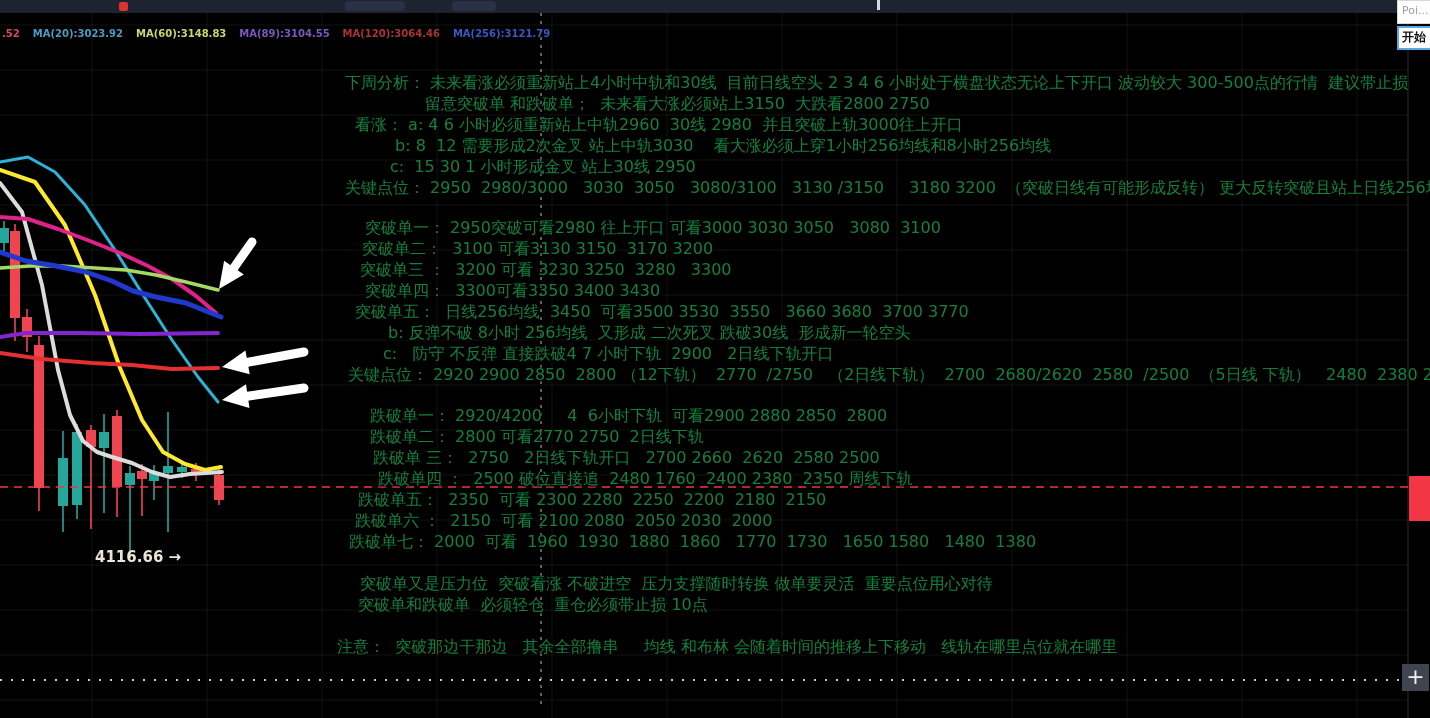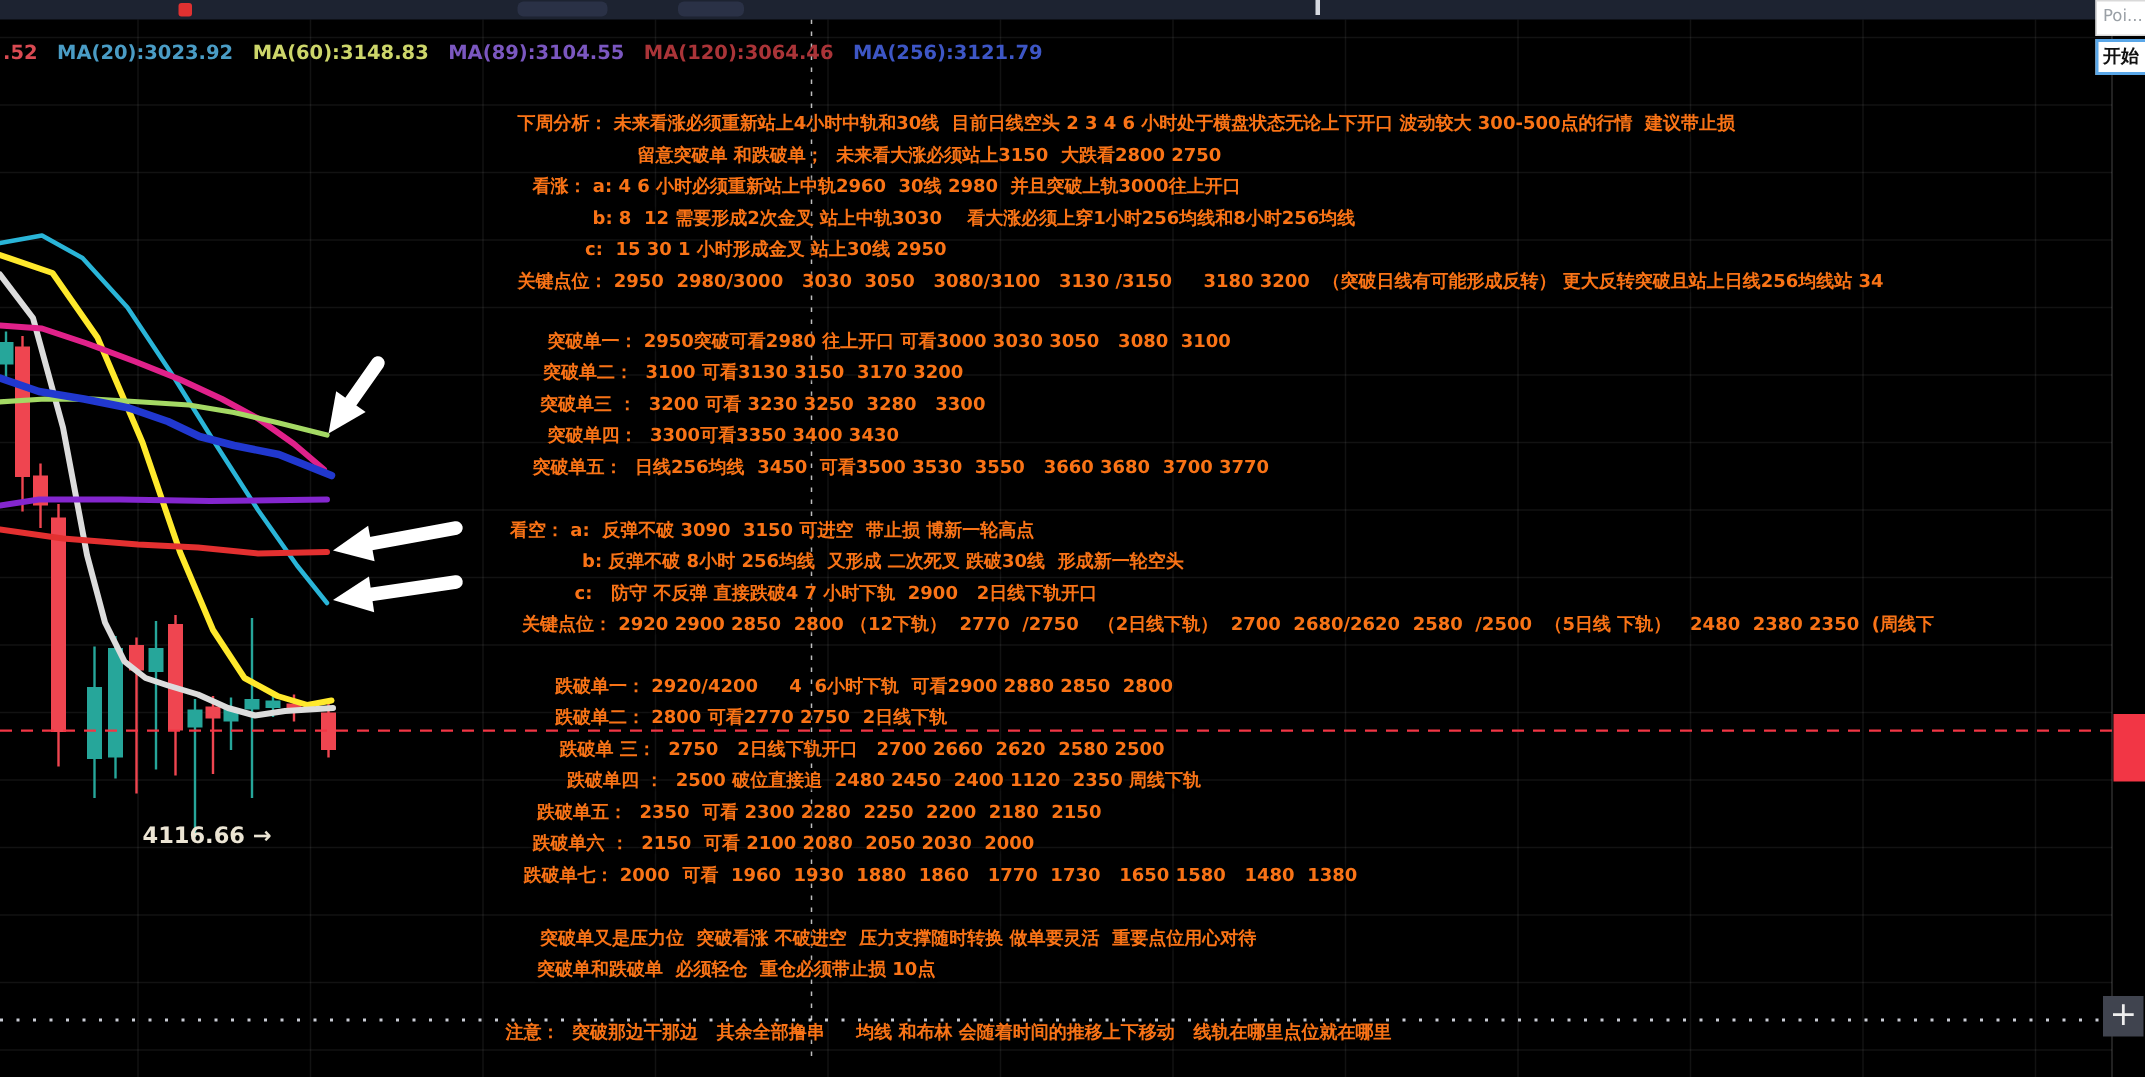--- a/index.html
+++ b/index.html
@@ -1,22 +1,22 @@
 <!DOCTYPE html>
 <html><head>
 <meta charset="utf-8">
 <style>
   *{margin:0;padding:0;box-sizing:border-box}
   html,body{width:1430px;height:718px;background:#000;overflow:hidden;position:relative;
     font-family:"DejaVu Sans",sans-serif}
   #chart-svg{position:absolute;left:0;top:0;z-index:1}
-  #ma-row{position:absolute;left:2px;top:28px;z-index:2;font-size:13px;font-weight:700;white-space:nowrap}
+  #ma-row{position:absolute;left:2px;top:28px;z-index:2;font-size:10px;font-weight:700;white-space:nowrap}
   #ma-row span{margin-right:13px}
-  #analysis{position:absolute;left:337px;top:72px;z-index:2;color:#f97316;font-size:12px;
-    font-weight:700;line-height:21px;width:1093px}
+  #analysis{position:absolute;left:337px;top:72px;z-index:2;color:#15803d;font-size:16px;
+    font-weight:400;line-height:21px;width:1093px}
   .tl{white-space:pre;height:21px;overflow:visible;text-shadow:0 1px 2px #000,0 0 3px #000}
   .plabel{position:absolute;left:95px;top:548px;z-index:2;color:#ece5d4;font-size:15px;font-weight:600}
   #toolbar{position:absolute;left:0;top:0;width:1430px;height:13px;background:#1d2331;z-index:3}
   .tb-badge{position:absolute;left:119px;top:2px;width:9px;height:9px;background:#e03131;border-radius:2px}
   .tb-btn{position:absolute;top:1px;height:10px;background:#2a3146;border-radius:4px}
   .b1{left:345px;width:60px}
   .b2{left:452px;width:44px}
   .tb-tick{position:absolute;left:877px;top:0;width:3px;height:10px;background:#d6d9e0}
   #price-tag{position:absolute;left:1409px;top:476px;width:21px;height:45px;background:#f23645;z-index:2}
   #poi-popup{position:absolute;left:1397px;top:0;width:40px;z-index:5}
@@ -126,28 +126,27 @@
   <div class="tl" style="margin-left:88px">留意突破单 和跌破单；  未来看大涨必须站上3150  大跌看2800 2750</div>
   <div class="tl" style="margin-left:18px">看涨： a: 4 6 小时必须重新站上中轨2960  30线 2980  并且突破上轨3000往上开口</div>
   <div class="tl" style="margin-left:58px">b: 8  12 需要形成2次金叉 站上中轨3030    看大涨必须上穿1小时256均线和8小时256均线</div>
   <div class="tl" style="margin-left:53px">c:  15 30 1 小时形成金叉 站上30线 2950</div>
   <div class="tl" style="margin-left:8px">关键点位： 2950  2980/3000   3030  3050   3080/3100   3130 /3150     3180 3200  （突破日线有可能形成反转） 更大反转突破且站上日线256均线站 34</div>
   <div class="tl" style="margin-left:28px;margin-top:19px">突破单一： 2950突破可看2980 往上开口 可看3000 3030 3050   3080  3100</div>
   <div class="tl" style="margin-left:25px">突破单二：  3100 可看3130 3150  3170 3200</div>
   <div class="tl" style="margin-left:23px">突破单三 ：  3200 可看 3230 3250  3280   3300</div>
   <div class="tl" style="margin-left:28px">突破单四：  3300可看3350 3400 3430</div>
   <div class="tl" style="margin-left:18px">突破单五：  日线256均线  3450  可看3500 3530  3550   3660 3680  3700 3770</div>
-  <div class="tl" style="margin-left:3px;margin-top:21px">看空： a:  反弹不破 3090  3150 可进空  带止损 博新一轮高点</div>
   <div class="tl" style="margin-left:51px">b: 反弹不破 8小时 256均线  又形成 二次死叉 跌破30线  形成新一轮空头</div>
   <div class="tl" style="margin-left:46px">c:   防守 不反弹 直接跌破4 7 小时下轨  2900   2日线下轨开口</div>
   <div class="tl" style="margin-left:11px">关键点位： 2920 2900 2850  2800 （12下轨）  2770  /2750   （2日线下轨）  2700  2680/2620  2580  /2500  （5日线 下轨）   2480  2380 2350  (周线下</div>
   <div class="tl" style="margin-left:33px;margin-top:20px">跌破单一： 2920/4200     4  6小时下轨  可看2900 2880 2850  2800</div>
   <div class="tl" style="margin-left:33px">跌破单二： 2800 可看2770 2750  2日线下轨</div>
   <div class="tl" style="margin-left:36px">跌破单 三：  2750   2日线下轨开口   2700 2660  2620  2580 2500</div>
-  <div class="tl" style="margin-left:41px">跌破单四 ：  2500 破位直接追  2480 2450  2400 1120  2350 周线下轨</div>
+  <div class="tl" style="margin-left:41px">跌破单四 ：  2500 破位直接追  2480 1760  2400 2380  2350 周线下轨</div>
   <div class="tl" style="margin-left:21px">跌破单五：  2350  可看 2300 2280  2250  2200  2180  2150</div>
   <div class="tl" style="margin-left:18px">跌破单六 ：  2150  可看 2100 2080  2050 2030  2000</div>
   <div class="tl" style="margin-left:12px">跌破单七： 2000  可看  1960  1930  1880  1860   1770  1730   1650 1580   1480  1380</div>
   <div class="tl" style="margin-left:23px;margin-top:21px">突破单又是压力位  突破看涨 不破进空  压力支撑随时转换 做单要灵活  重要点位用心对待</div>
   <div class="tl" style="margin-left:21px">突破单和跌破单  必须轻仓  重仓必须带止损 10点</div>
   <div class="tl" style="margin-left:0;margin-top:21px">注意：  突破那边干那边   其余全部撸串     均线 和布林 会随着时间的推移上下移动   线轨在哪里点位就在哪里</div>
 </div>
 
 <div id="toolbar">
   <div class="tb-badge"></div>

